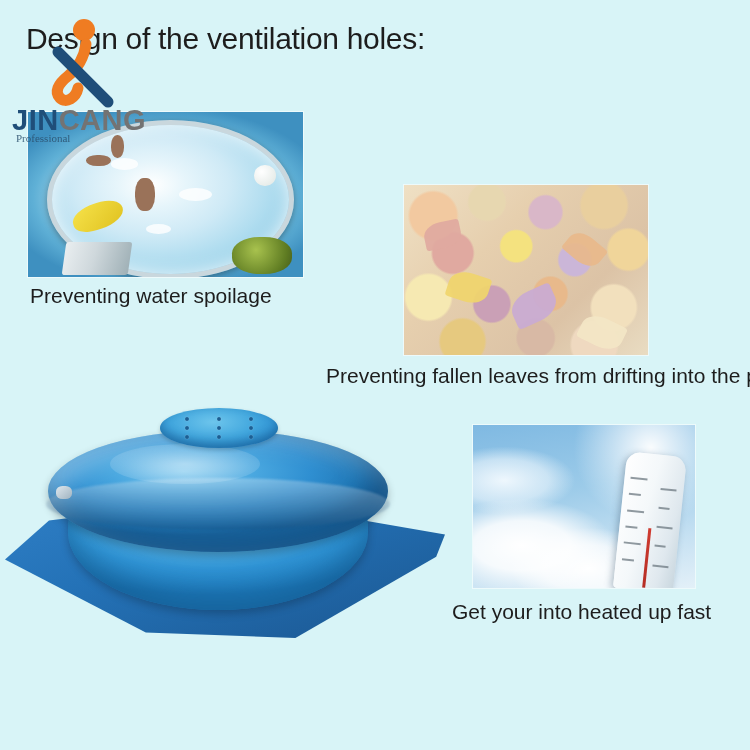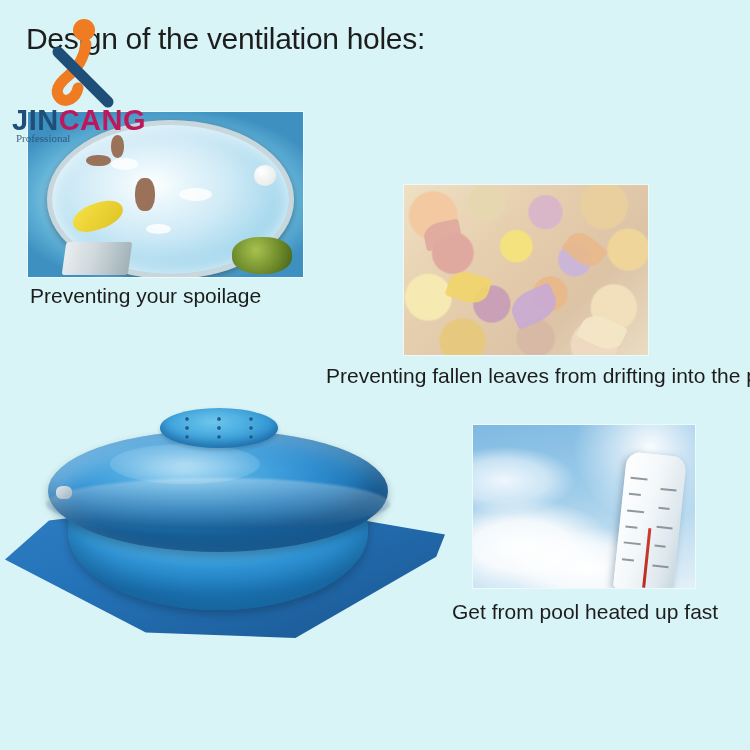--- a/index.html
+++ b/index.html
@@ -53,21 +53,21 @@
     position: absolute;
     left: 6px;
     top: 86px;
     font-size: 29px;
     font-weight: 700;
     letter-spacing: 0.5px;
     line-height: 32px;
     white-space: nowrap;
   }
   .logo-word .jin { color: #1f4e79; }
-  .logo-word .cang { color: #be185d; }
+  .logo-word .cang { color: #737373; }
   .logo-tag {
     position: absolute;
     left: 10px;
     top: 114px;
     font-family: "Liberation Serif", serif;
     font-size: 11px;
     color: #2a4f6d;
     opacity: 0.85;
     white-space: nowrap;
   }
@@ -358,21 +358,21 @@
     <div class="pool-sparkle" style="left:55%;top:46%;width:12%;height:8%;"></div>
     <div class="pool-sparkle" style="left:43%;top:68%;width:9%;height:6%;"></div>
     <div class="swimmer" style="left:30%;top:14%;width:5%;height:14%;"></div>
     <div class="swimmer" style="left:21%;top:26%;width:9%;height:7%;"></div>
     <div class="swimmer" style="left:39%;top:40%;width:7%;height:20%;"></div>
     <div class="float-yellow"></div>
     <div class="ball-white"></div>
     <div class="ladder"></div>
     <div class="bush"></div>
   </div>
-  <div class="caption" id="caption-water-spoilage">Preventing your spoilage</div>
+  <div class="caption" id="caption-water-spoilage">Preventing water spoilage</div>
 
   <div class="photo" id="photo-fallen-leaves">
     <div class="leaf" style="left:18%;top:52%;width:17%;height:17%;background:#f0d56b;transform:rotate(18deg);"></div>
     <div class="leaf" style="left:44%;top:62%;width:19%;height:19%;background:#c9aad4;transform:rotate(-24deg);"></div>
     <div class="leaf" style="left:66%;top:30%;width:16%;height:16%;background:#e8b98b;transform:rotate(40deg);"></div>
     <div class="leaf" style="left:8%;top:22%;width:15%;height:15%;background:#e0a9a0;transform:rotate(-12deg);"></div>
     <div class="leaf" style="left:72%;top:78%;width:18%;height:17%;background:#f3e6c6;transform:rotate(26deg);"></div>
   </div>
   <div class="caption" id="caption-fallen-leaves">Preventing fallen leaves from drifting into the pool</div>
 
@@ -385,21 +385,21 @@
       <div class="thermo-tick" style="left:10%;top:54%;width:20%;"></div>
       <div class="thermo-tick" style="left:10%;top:66%;width:28%;"></div>
       <div class="thermo-tick" style="left:10%;top:78%;width:20%;"></div>
       <div class="thermo-tick" style="left:62%;top:24%;width:26%;"></div>
       <div class="thermo-tick" style="left:62%;top:38%;width:18%;"></div>
       <div class="thermo-tick" style="left:62%;top:52%;width:26%;"></div>
       <div class="thermo-tick" style="left:62%;top:66%;width:18%;"></div>
       <div class="thermo-tick" style="left:62%;top:80%;width:26%;"></div>
     </div>
   </div>
-  <div class="caption" id="caption-heated-fast">Get from pool heated up fast</div>
+  <div class="caption" id="caption-heated-fast">Get your into heated up fast</div>
 
   <div id="product-pool-cover">
     <div class="ground-cloth"></div>
     <div class="pool-body"></div>
     <div class="pool-cover"></div>
     <div class="cover-rim"></div>
     <div class="cover-sheen"></div>
     <div class="pool-valve"></div>
 
     <div class="vent-detail">

